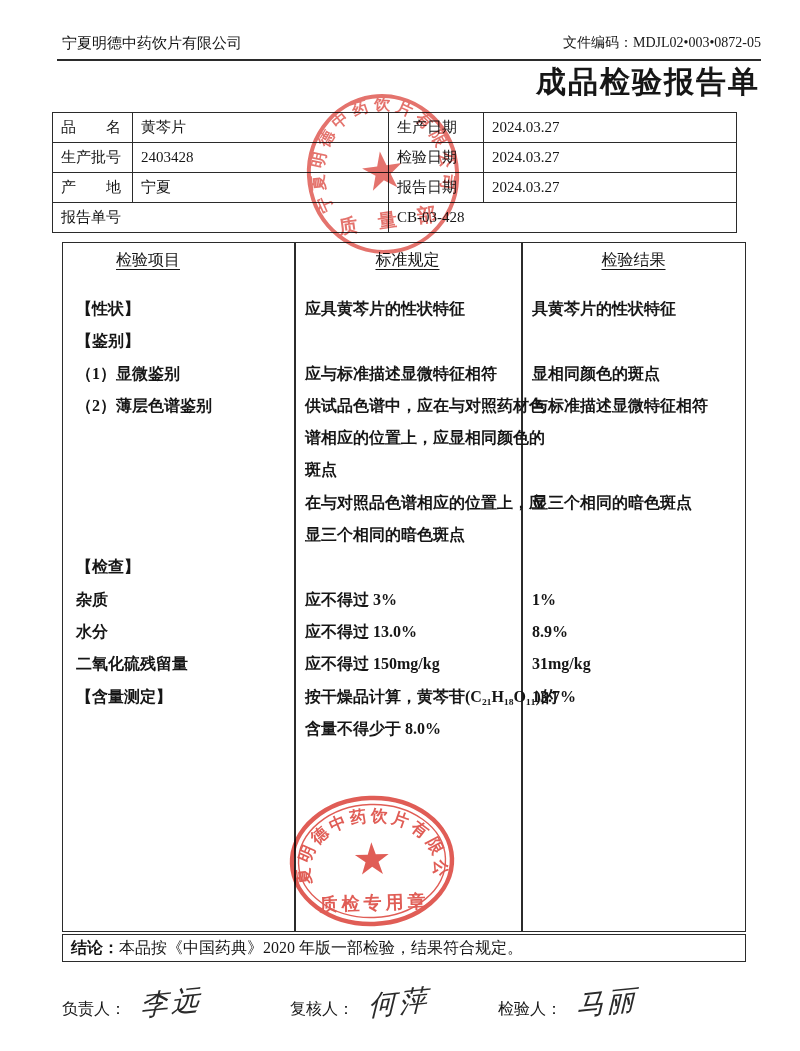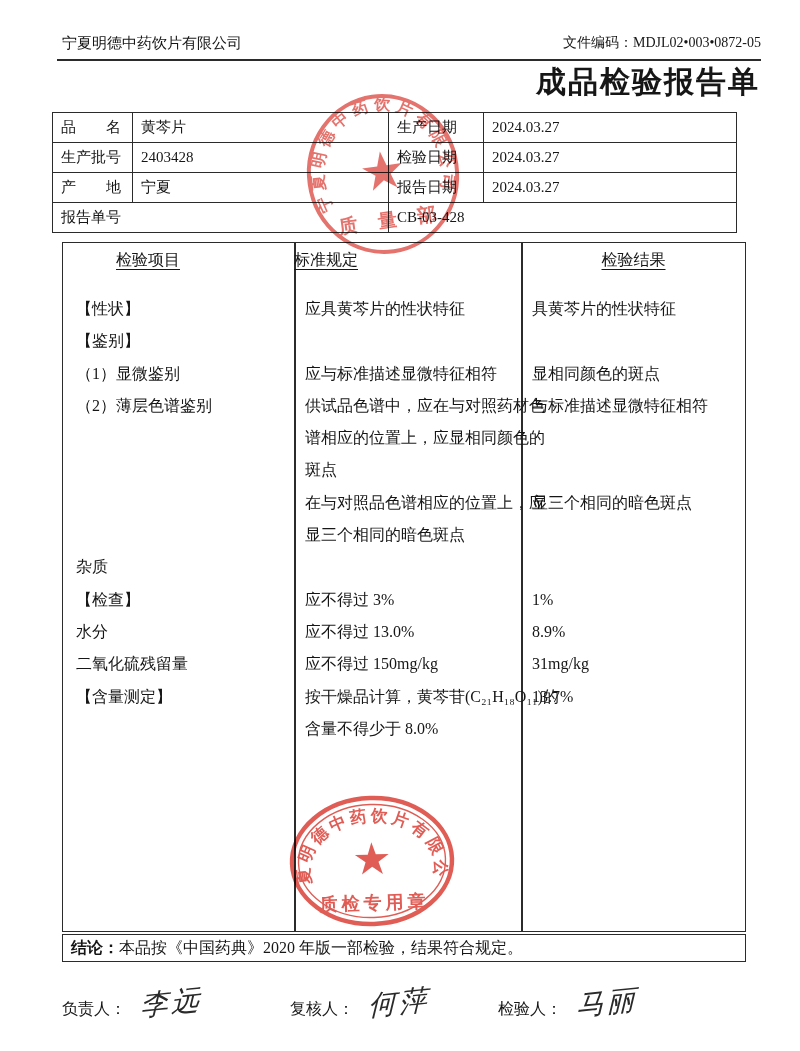--- a/index.html
+++ b/index.html
@@ -23,23 +23,23 @@
                 box-sizing:border-box;white-space:pre;overflow:hidden;}
   td.lbl{padding-left:8px;}
   
   .main{position:absolute;left:62px;top:242px;width:684px;height:690px;
         border:1.5px solid var(--line);box-sizing:border-box;font-size:16px;}
   .vline{position:absolute;top:0;bottom:0;width:1.5px;background:var(--line);}
   .v1{left:231px;} .v2{left:458px;}
   .mhead{position:absolute;top:6px;height:22px;line-height:22px;
          text-decoration:underline;text-underline-offset:4px;}
   .h-item{left:13px;margin-left:40px;}
-  .h-std{left:231px;width:227px;text-align:left;}
+  .h-std{left:231px;width:227px;text-align:center;}
   .h-res{left:458px;width:225px;text-align:center;}
-  .colstack{position:absolute;top:50px;box-sizing:border-box;}
+  .colstack{position:absolute;top:50px;box-sizing:border-box;font-weight:bold;}
   .c-item{left:0;width:231px;padding-left:13px;}
   .c-std{left:233px;width:225px;padding-left:9px;}
   .c-res{left:460px;width:223px;padding-left:9px;}
   .tline{height:32.3px;line-height:32.3px;white-space:pre;overflow:visible;}
   
   .concl{position:absolute;left:62px;top:934px;width:684px;height:28px;
          border:1.5px solid var(--line);box-sizing:border-box;
          font-size:16px;line-height:25px;padding-left:8px;white-space:pre;}
   .concl b{font-weight:bold;}
   
@@ -107,22 +107,22 @@
     <div class="mhead h-res">检验结果</div>
     <div class="colstack c-item">
         <div class="tline">【性状】</div>
         <div class="tline">【鉴别】</div>
         <div class="tline">（1）显微鉴别</div>
         <div class="tline">（2）薄层色谱鉴别</div>
         <div class="tline">&nbsp;</div>
         <div class="tline">&nbsp;</div>
         <div class="tline">&nbsp;</div>
         <div class="tline">&nbsp;</div>
+        <div class="tline">【检查】</div>
         <div class="tline">杂质</div>
-        <div class="tline">【检查】</div>
         <div class="tline">水分</div>
         <div class="tline">二氧化硫残留量</div>
         <div class="tline">【含量测定】</div>
         <div class="tline">&nbsp;</div>
       </div>
     <div class="colstack c-std">
         <div class="tline">应具黄芩片的性状特征</div>
         <div class="tline">&nbsp;</div>
         <div class="tline">应与标准描述显微特征相符</div>
         <div class="tline">供试品色谱中，应在与对照药材色</div>

